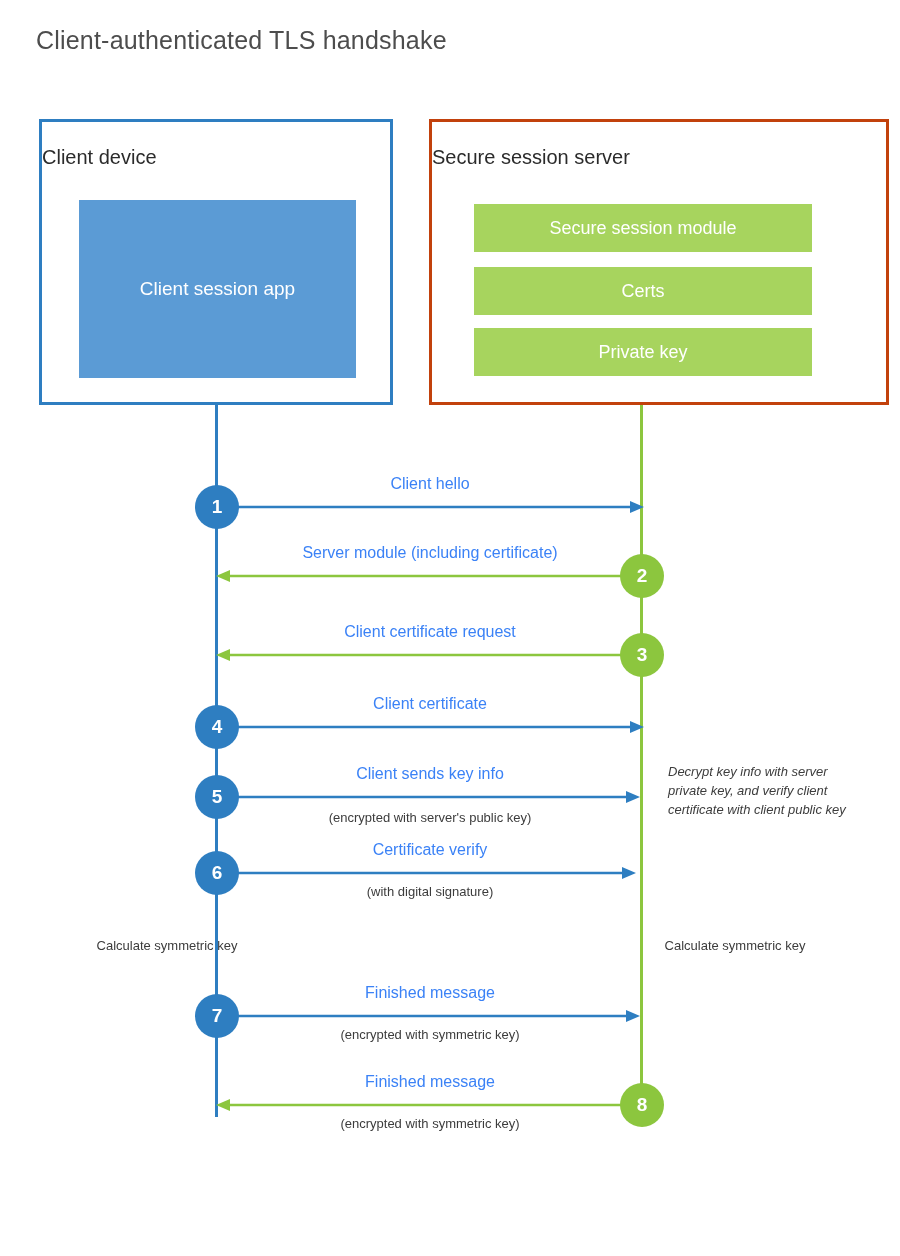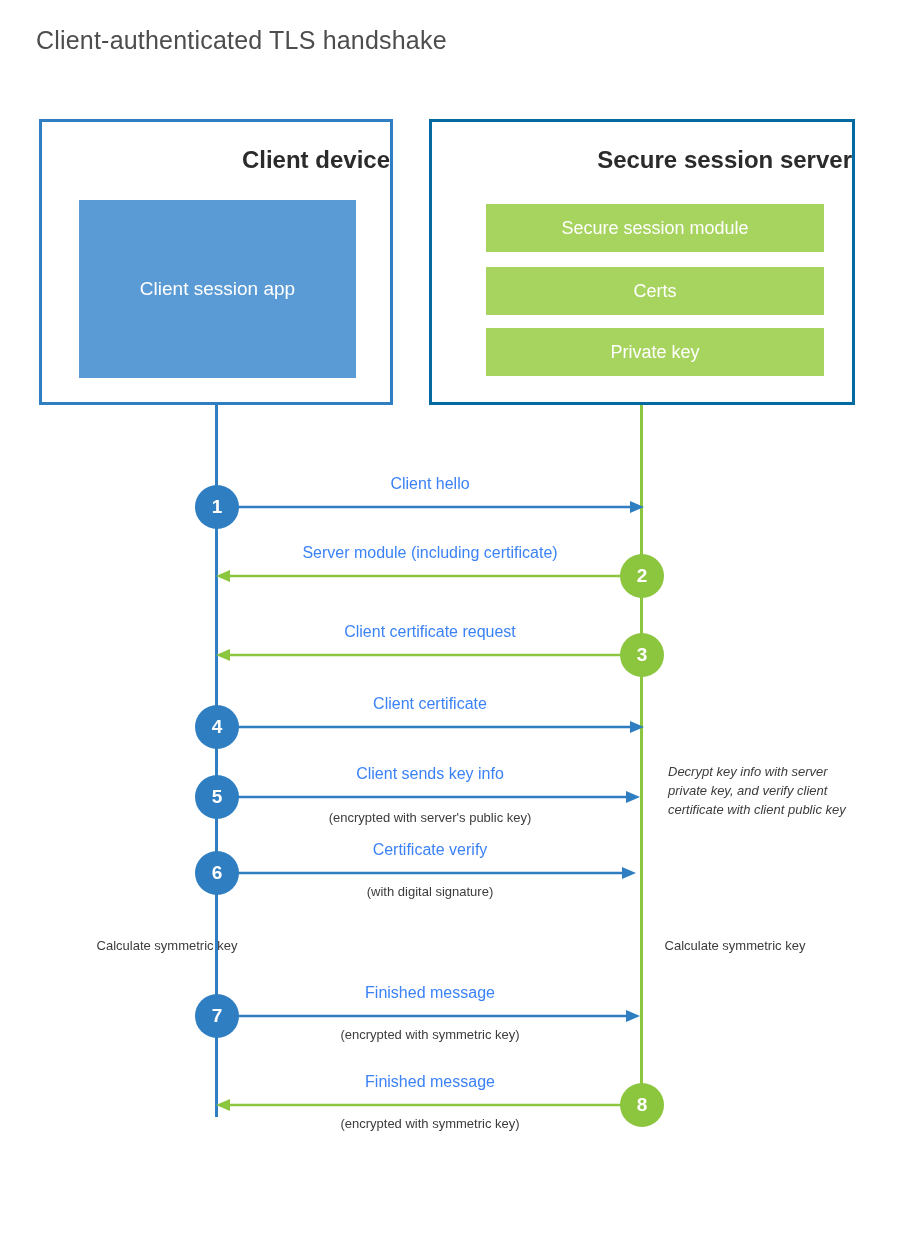--- a/index.html
+++ b/index.html
@@ -34,52 +34,52 @@
   #client-box {
     left: 39px;
     top: 119px;
     width: 354px;
     height: 286px;
     border: 3px solid #2e7ec1;
   }
   #server-box {
     left: 429px;
     top: 119px;
-    width: 426px;
+    width: 460px;
     height: 286px;
-    border: 3px solid #0369a1;
+    border: 3px solid #c2410c;
   }
   .entity-title {
     position: absolute;
     top: 24px;
     left: 0;
     right: 0;
-    text-align: right;
-    font-size: 24px;
-    font-weight: bold;
+    text-align: left;
+    font-size: 20px;
+    font-weight: normal;
     color: #2b2b2b;
   }
   #client-app-block {
     position: absolute;
     left: 37px;
     top: 78px;
     width: 277px;
     height: 178px;
     background: #5b9bd5;
     color: #ffffff;
     font-size: 19px;
     display: flex;
     align-items: center;
     justify-content: center;
     text-align: center;
     line-height: 1.4;
   }
   .server-bar {
     position: absolute;
-    left: 54px;
+    left: 42px;
     width: 338px;
     height: 48px;
     background: #a7d45e;
     color: #ffffff;
     font-size: 18px;
     display: flex;
     align-items: center;
     justify-content: center;
     text-align: center;
   }

